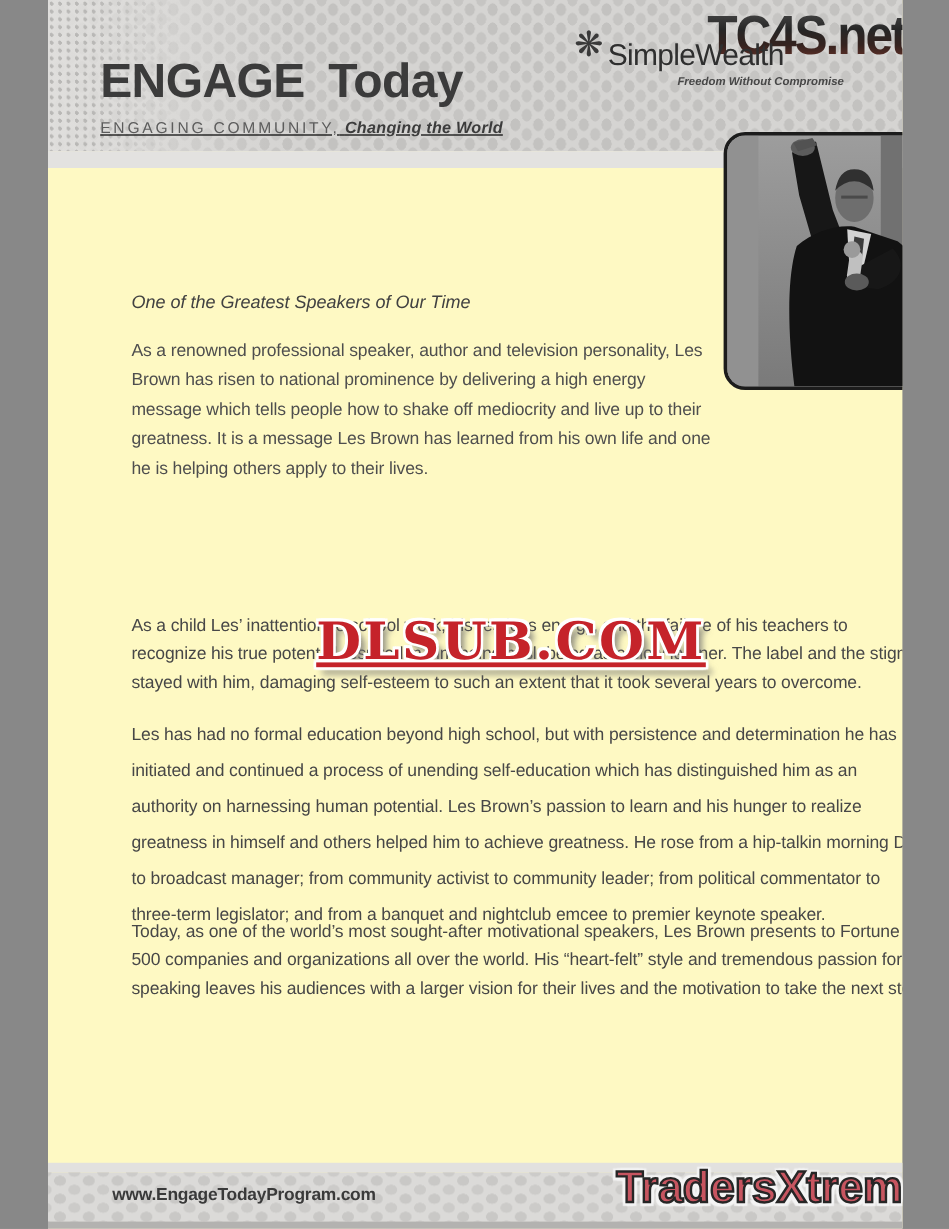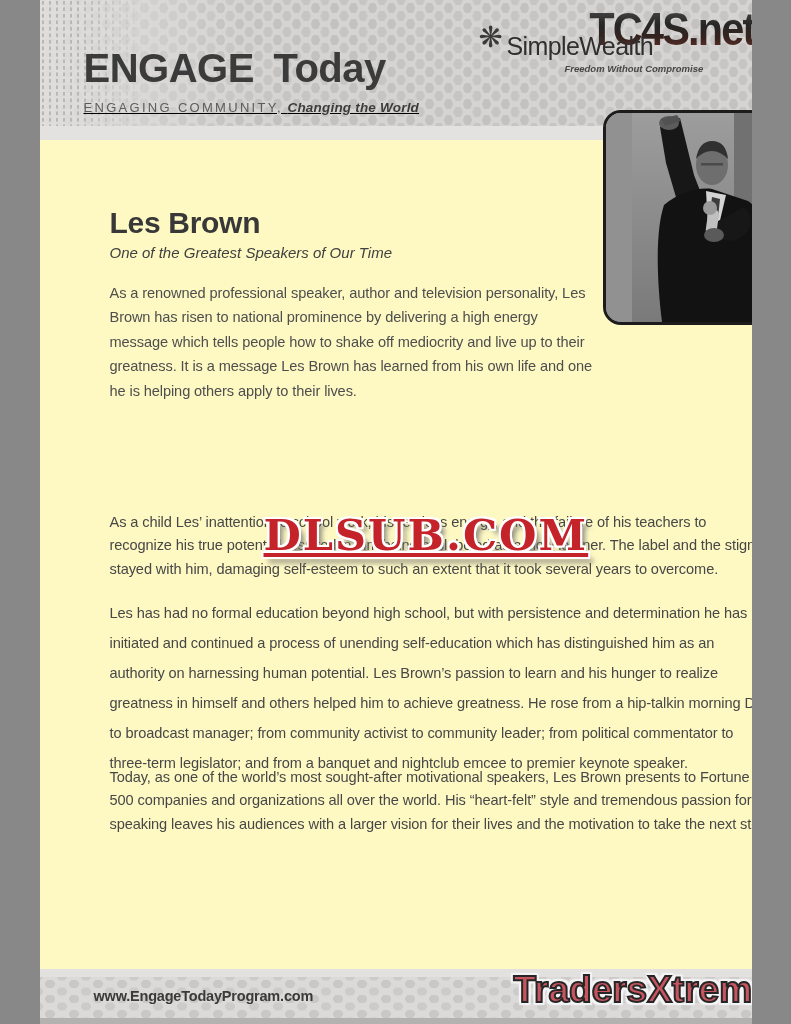--- a/index.html
+++ b/index.html
@@ -155,21 +155,20 @@
       <polygon points="100,78 120,82 112,116 102,112" fill="#d4d4d4"></polygon>
       <polygon points="106,84 114,86 110,124 102,118" fill="#3c3c3c"></polygon>
 
       <path d="M138,94 C150,106 146,122 126,128 L110,126 C104,120 104,112 112,108 Z" fill="#171717"></path>
       <rect x="101" y="96" width="11" height="26" rx="5" fill="#c0c0c0" transform="rotate(8 106 108)"></rect>
       <circle cx="104" cy="95" r="7" fill="#9a9a9a"></circle>
       <ellipse cx="108" cy="122" rx="10" ry="7" fill="#5a5a5a"></ellipse>
     </svg>
   </div>
 
-  <div class="article-heading">Les Brown</div>
   <div class="article-sub">One of the Greatest Speakers of Our Time</div>
   <p class="para p1">As a renowned professional speaker, author and television personality, Les Brown has risen to national prominence by delivering a high energy message which tells people how to shake off mediocrity and live up to their greatness. It is a message Les Brown has learned from his own life and one he is helping others apply to their lives.</p>
   <p class="para p3">As a child Les’ inattention to school work, his restless energy, and the failure of his teachers to recognize his true potential resulted in him being mislabeled as a slow learner. The label and the stigma stayed with him, damaging self-esteem to such an extent that it took several years to overcome.</p>
   <p class="para p4">Les has had no formal education beyond high school, but with persistence and determination he has initiated and continued a process of unending self-education which has distinguished him as an authority on harnessing human potential. Les Brown’s passion to learn and his hunger to realize greatness in himself and others helped him to achieve greatness. He rose from a hip-talkin morning DJ to broadcast manager; from community activist to community leader; from political commentator to three-term legislator; and from a banquet and nightclub emcee to premier keynote speaker.</p>
   <p class="para p5">Today, as one of the world’s most sought-after motivational speakers, Les Brown presents to Fortune 500 companies and organizations all over the world. His “heart-felt” style and tremendous passion for speaking leaves his audiences with a larger vision for their lives and the motivation to take the next step.</p>
 
   <div class="wm-dlsub">DLSUB.COM</div>
 
   <div class="footer-strip"></div>
   <div class="footer-band"></div>

